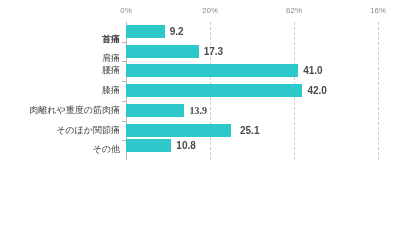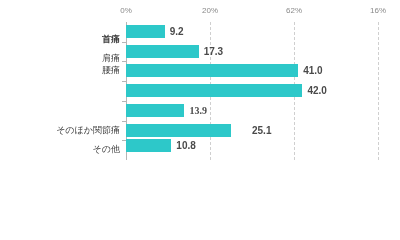--- a/index.html
+++ b/index.html
@@ -122,20 +122,22 @@
       <div class="x-tick-label" style="left: 126px;">0%</div>
       <div class="x-tick-label" style="left: 210px;">20%</div>
       <div class="x-tick-label" style="left: 294px;">62%</div>
       <div class="x-tick-label" style="left: 378px;">16%</div>
     </div>
 
   <div id="cat-label-col">
       <div class="cat-label" style="top: 8px; font-weight: bold;">首痛</div>
       <div class="cat-label" style="top: 27px;">肩痛</div>
       <div class="cat-label" style="top: 39.4286px;">腰痛</div>
+      <div class="cat-label" style="top: 59.1429px;">膝痛</div>
+      <div class="cat-label" style="top: 78.8571px;">肉離れや重度の筋肉痛</div>
       <div class="cat-label" style="top: 98.5714px;">そのほか関節痛</div>
       <div class="cat-label" style="top: 118.286px;">その他</div>
     </div>
 
   <div id="plot-area">
     <div id="gridlines">
         <div class="gridline axis-zero" style="left: 0px;"></div>
         <div class="gridline" style="left: 84px;"></div>
         <div class="gridline" style="left: 168px;"></div>
         <div class="gridline axis-last" style="left: 252px;"></div>
@@ -164,21 +166,21 @@
         <div class="bar-row" style="top: 59.1429px;">
           <div class="bar" style="width: 176.4px; background: rgb(45, 200, 201);"></div>
           <div class="bar-value" style="left: 176.4px;">42.0</div>
         </div>
         <div class="bar-row" style="top: 78.8571px; font-family: Liberation Serif, serif;">
           <div class="bar" style="width: 58.38px; background: rgb(45, 200, 201);"></div>
           <div class="bar-value" style="left: 58.38px;">13.9</div>
         </div>
         <div class="bar-row" style="top: 98.5714px;">
           <div class="bar" style="width: 105.42px; background: rgb(45, 200, 201);"></div>
-          <div class="bar-value" style="left: 121px;">25.1</div>
+          <div class="bar-value" style="left: 109px;">25.1</div>
         </div>
         <div class="bar-row" style="top: 114px;">
           <div class="bar" style="width: 45.36px; background: rgb(45, 200, 201);"></div>
           <div class="bar-value" style="left: 45.36px;">10.8</div>
         </div>
       </div>
   </div>
 
 </div>
 

